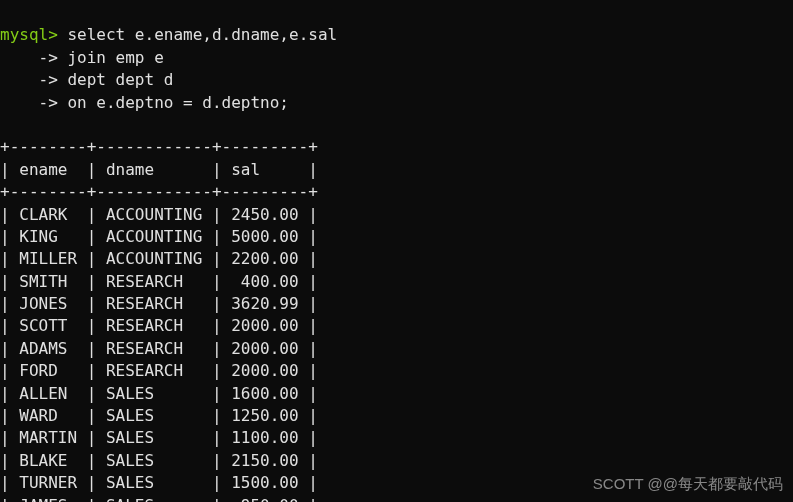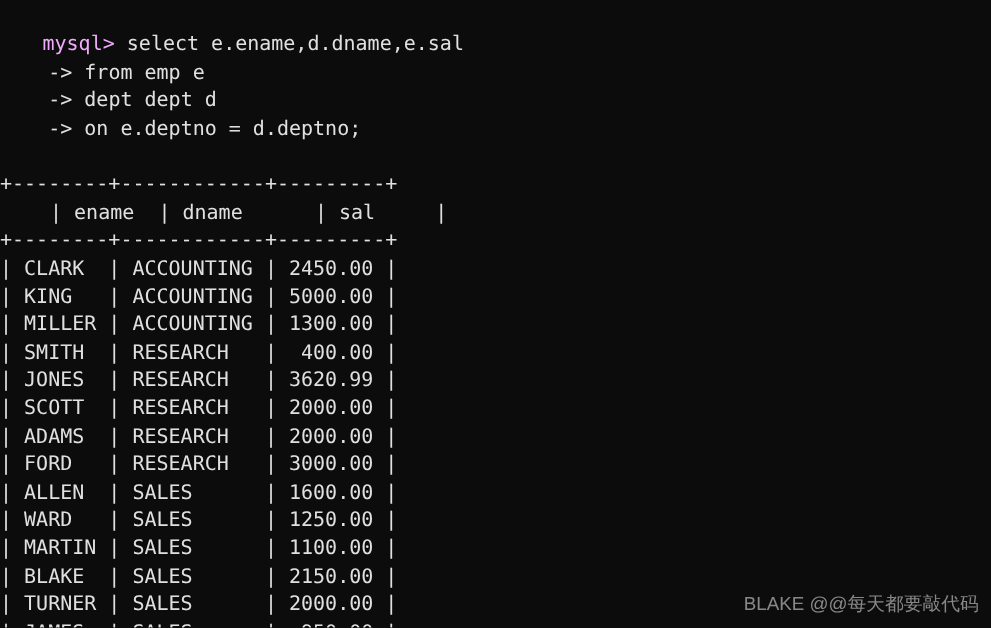--- a/index.html
+++ b/index.html
@@ -12,57 +12,57 @@
     line-height: 1.4;
     width: 793px;
     height: 502px;
     overflow: hidden;
     position: relative;
   }
   .terminal {
     padding: 2px 0 0 0;
     white-space: pre;
   }
-  .prompt { color: #f0abfc; margin-left: 34px; }
+  .prompt { color: #84cc16; }
   .cont { color: #e0e0e0; }
   .tbl {
     white-space: pre;
   }
-  .header-row { color: #e0e0e0; padding-left: 40px; }
+  .header-row { color: #e0e0e0; }
   .sep { color: #e0e0e0; }
   .watermark {
     position: absolute;
     bottom: 8px;
     right: 10px;
     color: #cfcfcf;
     font-size: 15px;
     opacity: 0.63;
     font-family: "SimSun","NSimSun",sans-serif;
   }
 </style>
 </head>
 <body>
 
 <div class="terminal">
 <span class="prompt">mysql&gt;</span> <span>select e.ename,d.dname,e.sal</span>
-<span class="cont">    -&gt;</span> <span>from emp e</span>
+<span class="cont">    -&gt;</span> <span>join emp e</span>
 <span class="cont">    -&gt;</span> <span>dept dept d</span>
 <span class="cont">    -&gt;</span> <span>on e.deptno = d.deptno;</span>
 <div class="tbl">
 <span class="sep">+--------+------------+---------+</span>
 <span class="header-row">| <span>ename</span>  | <span>dname</span>      | <span>sal</span>     |</span>
 <span class="sep">+--------+------------+---------+</span>
 <div id="rows"><span class="row">| CLARK  | ACCOUNTING | 2450.00 |</span>
 <span class="row">| KING   | ACCOUNTING | 5000.00 |</span>
-<span class="row">| MILLER | ACCOUNTING | 1300.00 |</span>
+<span class="row">| MILLER | ACCOUNTING | 2200.00 |</span>
 <span class="row">| SMITH  | RESEARCH   |  400.00 |</span>
 <span class="row">| JONES  | RESEARCH   | 3620.99 |</span>
 <span class="row">| SCOTT  | RESEARCH   | 2000.00 |</span>
 <span class="row">| ADAMS  | RESEARCH   | 2000.00 |</span>
-<span class="row">| FORD   | RESEARCH   | 3000.00 |</span>
+<span class="row">| FORD   | RESEARCH   | 2000.00 |</span>
 <span class="row">| ALLEN  | SALES      | 1600.00 |</span>
 <span class="row">| WARD   | SALES      | 1250.00 |</span>
 <span class="row">| MARTIN | SALES      | 1100.00 |</span>
 <span class="row">| BLAKE  | SALES      | 2150.00 |</span>
-<span class="row">| TURNER | SALES      | 2000.00 |</span>
+<span class="row">| TURNER | SALES      | 1500.00 |</span>
 <span class="row">| JAMES  | SALES      |  950.00 |</span></div></div></div>
 
-<div class="watermark">BLAKE @@每天都要敲代码</div>
+<div class="watermark">SCOTT @@每天都要敲代码</div>
 
 </body></html>

